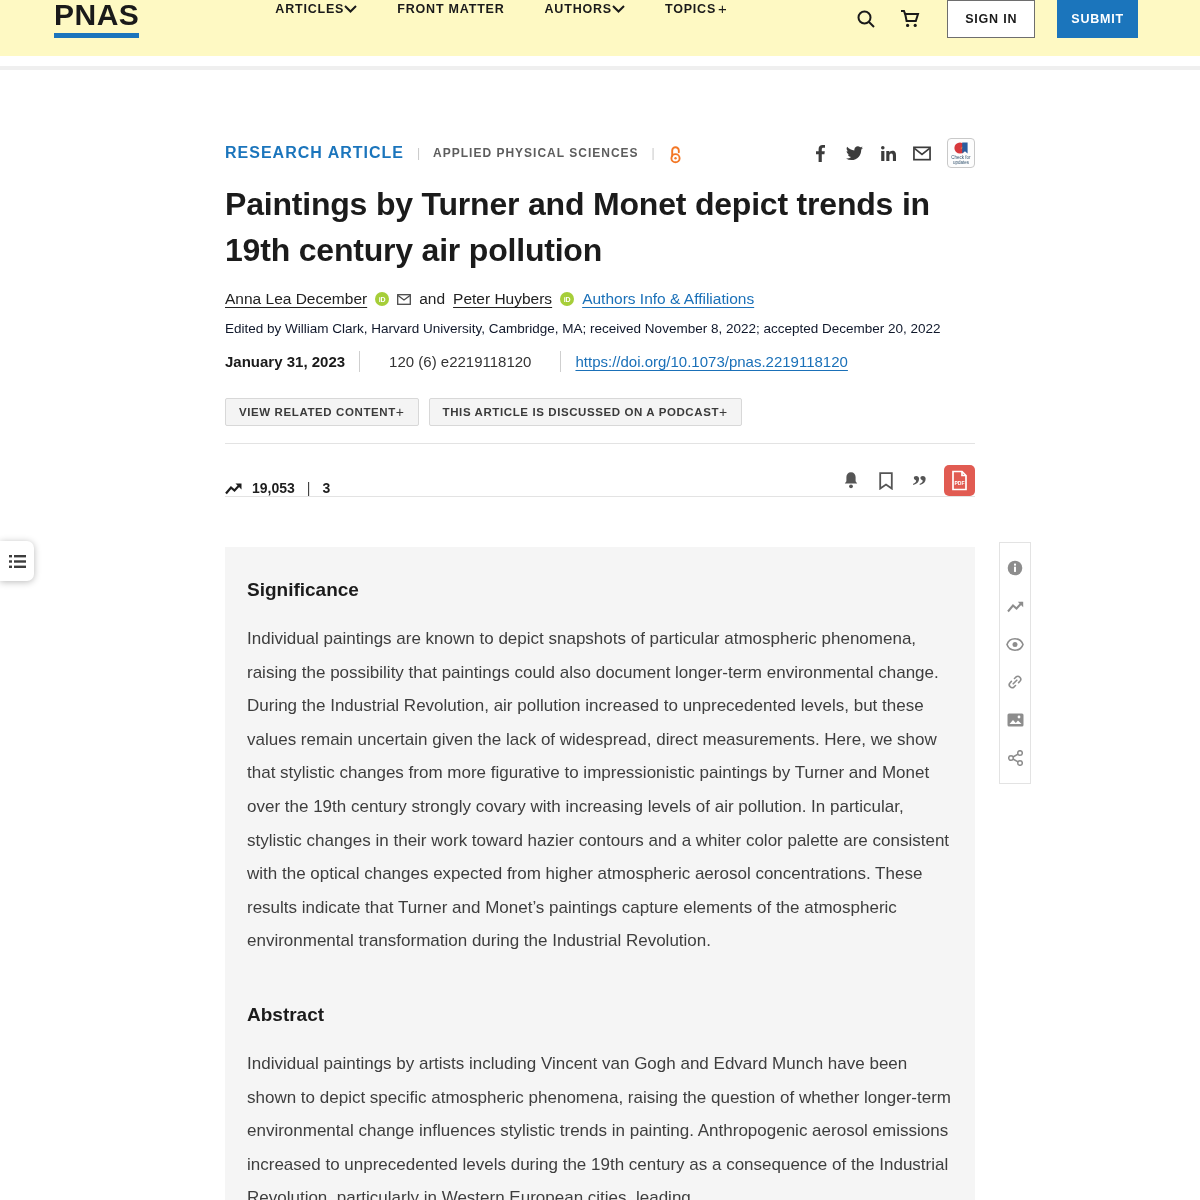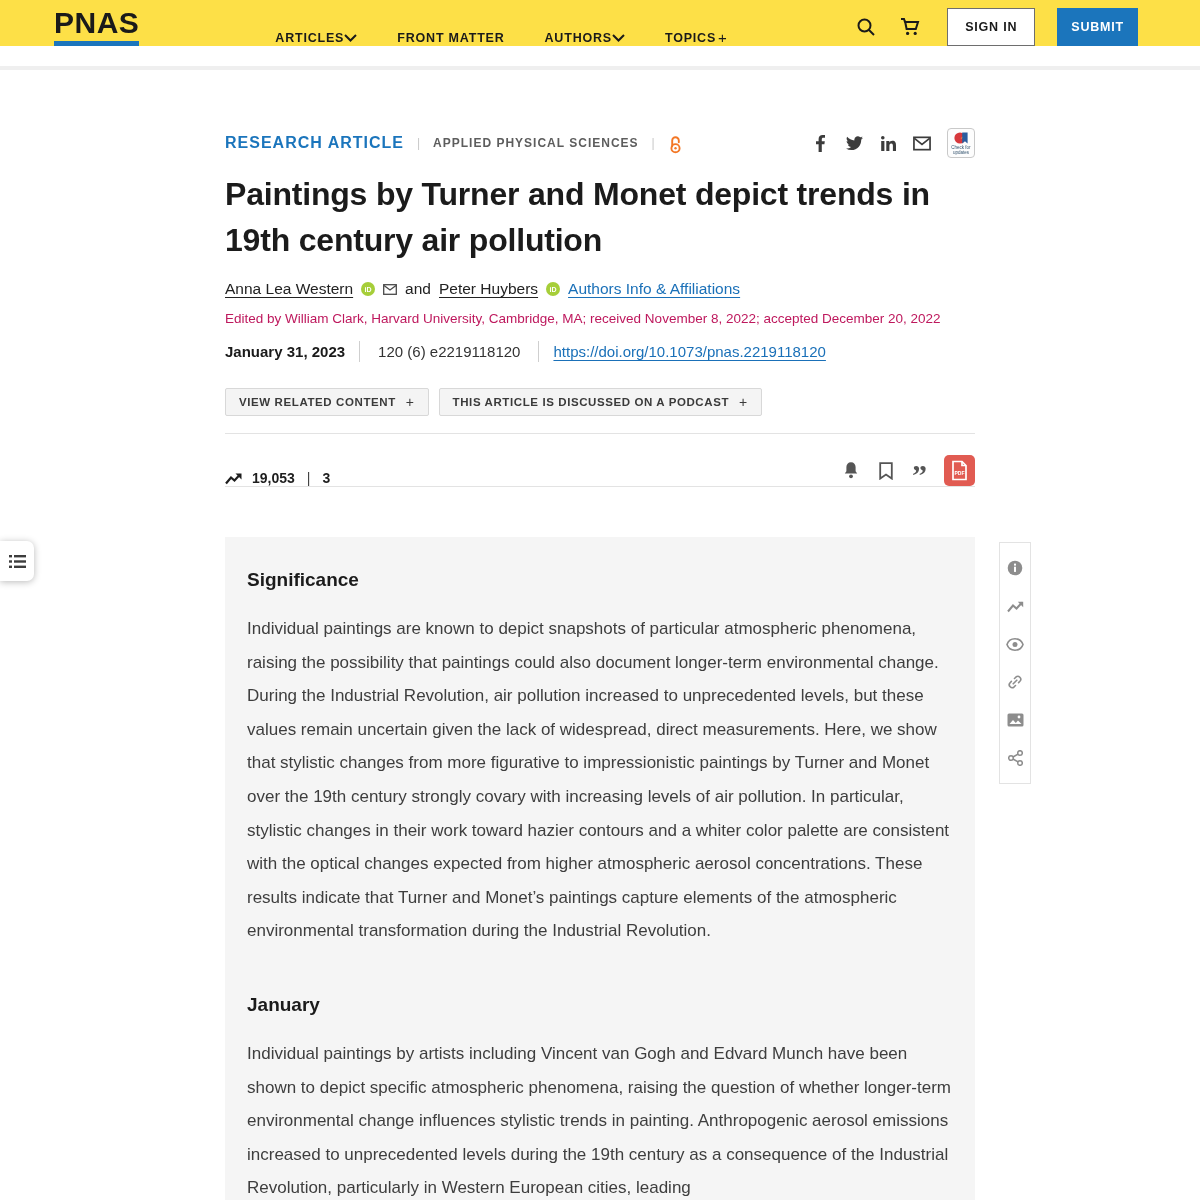--- a/index.html
+++ b/index.html
@@ -1,21 +1,21 @@
 <!DOCTYPE html>
 <html><head>
 <meta charset="utf-8">
 <style>
   * { margin:0; padding:0; box-sizing:border-box; }
   html,body { width:1200px; height:1200px; overflow:hidden; background:#fff;
               font-family:"Liberation Sans", sans-serif; }
 
   
-  .site-header { height:46px; display:flex; align-items:flex-end;
-                 padding:0 62px 0 54px; background:#fde047; position:relative; z-index:5; }
+  .site-header { height:56px; display:flex; align-items:flex-start;
+                 padding:0 62px 0 54px; background:#fef9c3; position:relative; z-index:5; }
   .site-header:after { content:""; position:absolute; left:0; right:0; top:66px; height:4px;
                        background:#efefef; }
   .logo { display:inline-block; text-decoration:none; cursor:pointer; }
   .logo .logo-text { font-size:30px; font-weight:700; letter-spacing:.5px; color:#1a1a1a; line-height:1; }
   .logo .logo-bar { height:5px; background:#1b75bc; margin-top:3px; }
   .main-nav { display:flex; align-items:center; gap:40px; margin-left:136px; }
   .nav-item { display:flex; align-items:center; font-size:12.5px; font-weight:700;
               letter-spacing:.8px; color:#1a1a1a; cursor:pointer; white-space:nowrap; }
   .nav-plus { font-size:15px; font-weight:400; color:#1a1a1a; margin-left:2px; }
   .header-right { margin-left:auto; display:flex; align-items:center; gap:22px; }
@@ -47,30 +47,30 @@
 
   .authors-row { margin-top:17px; display:flex; align-items:center; gap:8px; font-size:15.5px; color:#222; }
   .author-link { color:#222; text-decoration:underline; text-underline-offset:3px; cursor:pointer; }
   .orcid-badge { width:14px; height:14px; border-radius:50%; background:#a6ce39; color:#fff;
                  font-size:7px; font-weight:700; display:inline-flex; align-items:center;
                  justify-content:center; cursor:pointer; }
   .mail-icon { cursor:pointer; display:inline-flex; }
   .affil-link { color:#1a70b8; text-decoration:underline; text-underline-offset:3px;
                 cursor:pointer; margin-left:0; }
 
-  .edited-row { margin-top:13px; font-size:13.5px; color:#be185d; }
+  .edited-row { margin-top:13px; font-size:13.5px; color:#0f172a; }
 
   .meta-row { margin-top:15px; display:flex; align-items:center; font-size:15px; color:#333; }
   .meta-date { font-weight:700; color:#1a1a1a; padding-right:14px; }
-  .meta-vol { border-left:1px solid #cfcfcf; padding:2px 18px; }
+  .meta-vol { border-left:1px solid #cfcfcf; padding:2px 29px; }
   .meta-doi { border-left:1px solid #cfcfcf; padding:2px 0 2px 14px; }
   .meta-doi a { color:#1a70b8; text-decoration:underline; text-underline-offset:3px; cursor:pointer; }
 
   .pill-row { margin-top:26px; display:flex; gap:10px; }
-  .pill-btn { display:flex; align-items:center; gap:10px; background:#f4f4f4; border:1px solid #d8d8d8;
+  .pill-btn { display:flex; align-items:center; gap:0; background:#f4f4f4; border:1px solid #d8d8d8;
               border-radius:2px; padding:5px 13px; font-size:11.5px; font-weight:700;
               letter-spacing:.6px; color:#3a3a3a; cursor:pointer; font-family:inherit; }
   .pill-plus { font-size:14px; font-weight:400; }
 
   .rule { border:none; border-top:1px solid #e3e3e3; margin-top:17px; }
   .metrics-row { height:52px; display:flex; align-items:flex-end; }
   .metrics-left { display:flex; align-items:center; gap:10px; font-size:14px; font-weight:700; color:#1e1e1e; }
   .metrics-sep { font-weight:400; color:#444; padding:0 2px; }
   .metrics-right { margin-left:auto; display:flex; align-items:center; gap:19px; }
   .tool-icon { cursor:pointer; display:flex; align-items:center; justify-content:center; color:#555; }
@@ -194,21 +194,21 @@
             <path d="M8.2 1.6h5.4v10.8l-2.7-2.2-2.7 2.2z" fill="#2a5d9f"></path>
           </svg>
         <span class="crossmark-text">Check for updates</span>
       </span>
     </div>
   </div>
 
   <h1 class="article-title">Paintings by Turner and Monet depict trends in 19th century air pollution</h1>
 
   <div class="authors-row">
-    <a class="author-link">Anna Lea Western</a>
+    <a class="author-link">Anna Lea December</a>
     <span class="orcid-badge">iD</span>
     <span class="mail-icon">
       <svg width="14" height="11" viewBox="0 0 14 11">
           <rect x="0.7" y="0.7" width="12.6" height="9.6" fill="none" stroke="#4a4a4a" stroke-width="1.3"></rect>
           <polyline points="1,1.4 7,6 13,1.4" fill="none" stroke="#4a4a4a" stroke-width="1.3"></polyline>
         </svg>
     </span>
     <span>and</span>
     <a class="author-link">Peter Huybers</a>
     <span class="orcid-badge">iD</span>
@@ -273,21 +273,21 @@
     </div>
   </div>
 
   <hr class="rule" style="margin-top:0;">
 
   <section class="abstract-box">
     <h2 class="section-heading">Significance</h2>
     <p class="section-body">Individual paintings are known to depict snapshots of particular atmospheric phenomena, raising the possibility that paintings could also document longer-term environmental change. During the Industrial Revolution, air pollution increased to unprecedented levels, but these values remain uncertain given the lack of widespread, direct measurements. Here, we show that stylistic changes from more figurative to impressionistic paintings by Turner and Monet over the 19th century strongly covary with increasing levels of air pollution. In particular, stylistic changes in their work toward hazier contours and a whiter color palette are consistent with the optical changes expected from higher atmospheric aerosol concentrations. These results indicate that Turner and Monet’s paintings capture elements of the atmospheric environmental transformation during the Industrial Revolution.</p>
 
     <div class="abstract-block">
-      <h2 class="section-heading">January</h2>
+      <h2 class="section-heading">Abstract</h2>
       <p class="section-body">Individual paintings by artists including Vincent van Gogh and Edvard Munch have been shown to depict specific atmospheric phenomena, raising the question of whether longer-term environmental change influences stylistic trends in painting. Anthropogenic aerosol emissions increased to unprecedented levels during the 19th century as a consequence of the Industrial Revolution, particularly in Western European cities, leading</p>
     </div>
   </section>
 </main>
 
 <div class="toc-toggle">
   <span style="display:inline-flex;">
     <svg width="17" height="13" viewBox="0 0 17 13">
         <rect x="0" y="0" width="3" height="2.4" fill="#3d3d3d"></rect>
         <rect x="5" y="0" width="12" height="2.4" fill="#3d3d3d"></rect>

